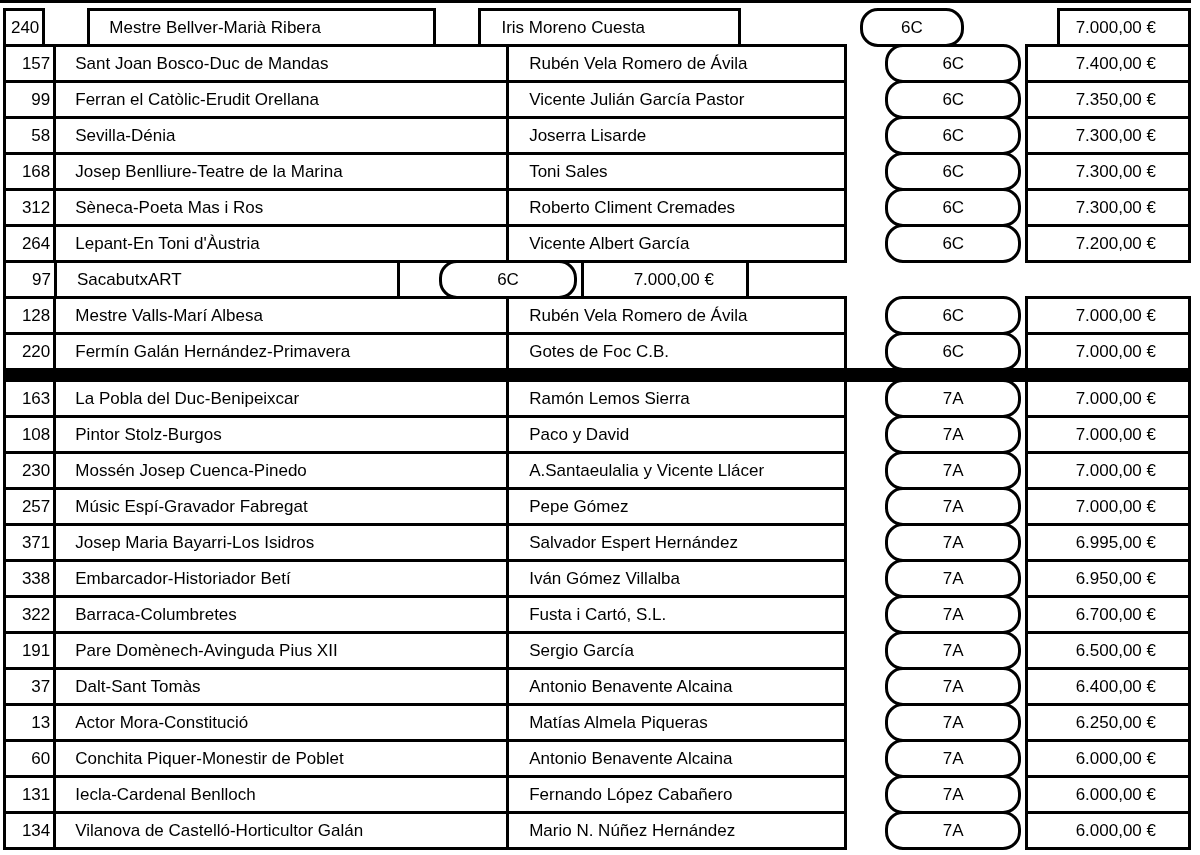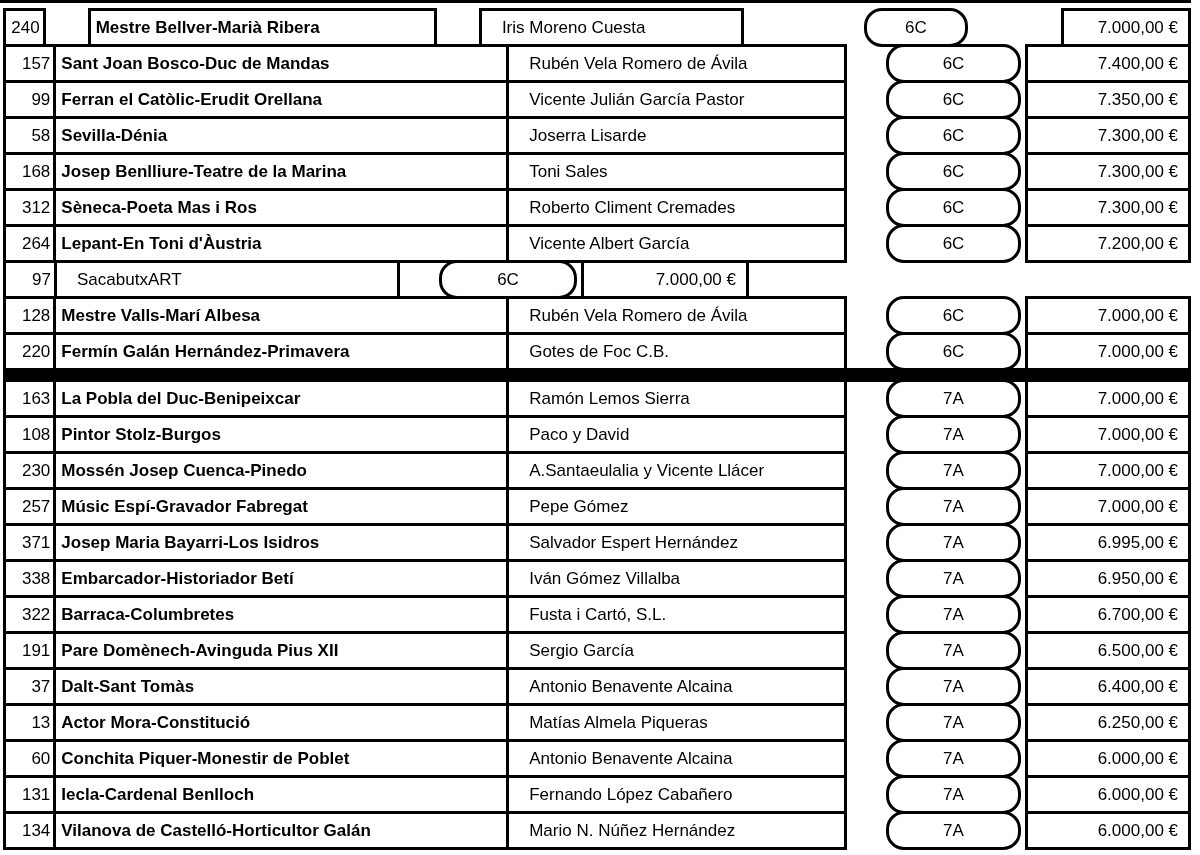--- a/index.html
+++ b/index.html
@@ -51,22 +51,21 @@
     overflow: hidden;
   }
   .c-num {
     width: 54px;
     justify-content: flex-end;
     padding-right: 3px;
   }
   .c-name {
     width: 463px;
     margin-left: -3px;
-    padding-left: 5px;
-    font-weight: bold;
+    padding-left: 19px;
   }
   .c-artist {
     width: 346px;
     margin-left: -3px;
     padding-left: 20px;
   }
   .gap-a {
     box-sizing: border-box;
     width: 39px;
     height: 39px;
@@ -77,21 +76,21 @@
     border-radius: 18px;
   }
   .gap-b {
     box-sizing: border-box;
     width: 4px;
     height: 39px;
   }
   .c-price {
     width: 168px;
     justify-content: flex-end;
-    padding-right: 10px;
+    padding-right: 32px;
   }
   .section-bar {
     width: 1188px;
     height: 14px;
     background: #000000;
     margin-top: -3px;
   }
 </style>
 </head>
 <body>

